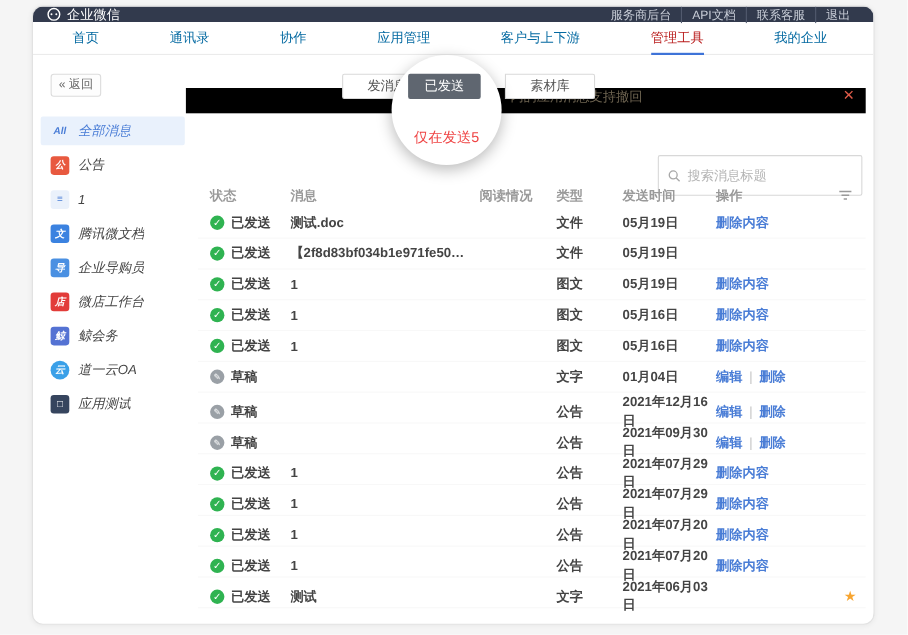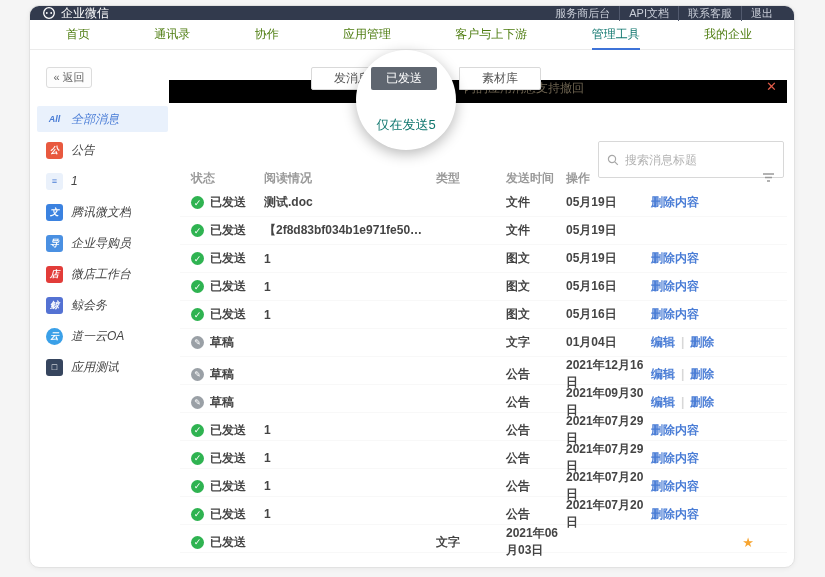--- a/index.html
+++ b/index.html
@@ -12,43 +12,43 @@
   
   .topbar { height:14px; background:#323a4d; display:flex; align-items:center; padding:0 12px; }
   .brand { display:flex; align-items:center; gap:5px; color:#fff; font-size:12px; }
   .top-links { margin-left:auto; display:flex; align-items:center;text-align:center; }
   .toplink { color:#c9ced8; font-size:11px; padding:0 9px; cursor:pointer; }
   .toplink + .toplink { border-left:1px solid #525a6e; }
 
   
   .mainnav { height:30px; display:flex; align-items:center; justify-content:space-between;
              padding:0 42px 0 36px; border-bottom:1px solid #ebebeb; background:#fff; }
-  .nav-item { font-size:12px; color:#4d7c0f; height:30px; line-height:29px; cursor:pointer; white-space:nowrap; }
-  .nav-item.active { color:#0f766e; border-bottom:2px solid #3e73d8; }
+  .nav-item { font-size:12px; color:#0369a1; height:30px; line-height:29px; cursor:pointer; white-space:nowrap; }
+  .nav-item.active { color:#b91c1c; border-bottom:2px solid #3e73d8; }
 
   .content { position:relative; height:507px; background:#fff; }
 
   .back-btn { position:absolute; left:16px; top:17px; min-width:46px; height:21px; line-height:19px;
               text-align:center; font-size:11px; color:#666; border:1px solid #dcdcdc; border-radius:3px;
               background:#fdfdfd; cursor:pointer; padding:0 6px; z-index:1; }
 
   
   .tabs { position:absolute; left:281px; top:17px; display:flex; z-index:1; }
   .tab { height:23px; line-height:21px; padding:0 22px; font-size:12px; color:#555; background:#fff;
          border:1px solid #d9d9d9; cursor:pointer; }
   .tab-left { border-radius:2px 0 0 2px; }
   .tab-right { border-radius:0 2px 2px 0; }
   .tab-spacer { width:66px; }
 
   .spotlight { position:absolute; left:326px; top:0px; width:100px; height:100px; border-radius:50%;
                background:#fff; box-shadow:0 4px 14px rgba(0,0,0,.28); z-index:2; }
   .tab-dark { position:absolute; left:341px; top:17px; width:66px; height:23px; background:#5f6670; color:#fff;
               font-size:12px; text-align:center; line-height:23px; border-radius:2px; z-index:3; cursor:pointer; border:none; }
   .spot-text { position:absolute; left:326px; top:66px; width:100px; text-align:center; font-size:13px;
-               color:#0f766e; z-index:3; white-space:nowrap; }
+               color:#ef4444; z-index:3; white-space:nowrap; }
 
   
   .notice { position:absolute; left:139px; right:7px; top:30px; height:23px; background:#000000;
             display:flex; align-items:flex-start; z-index:0; }
   .notice-text { margin-left:295px; font-size:12px; color:#6d6350; white-space:nowrap; }
   .notice-close { position:absolute; right:10px; color:#e25c4a; font-size:13px; cursor:pointer; line-height:1; }
 
   
   .sidebar { position:absolute; left:7px; top:56px; width:131px; }
   .side-item { display:flex; align-items:center; gap:8px; height:26px; margin-bottom:5px; padding:0 9px;
@@ -200,20 +200,21 @@
       <svg width="12" height="12" viewBox="0 0 12 12">
         <circle cx="5" cy="5" r="3.6" fill="none" stroke="#a8a8a8" stroke-width="1.2"></circle>
         <line x1="7.8" y1="7.8" x2="10.8" y2="10.8" stroke="#a8a8a8" stroke-width="1.2"></line>
       </svg>
       <input class="search-input" placeholder="搜索消息标题" style="">
     </div>
 
     <div class="table">
       <div class="thead">
         <span class="hc">状态</span>
+        <span class="hc">消息</span>
         <span class="hc">阅读情况</span>
         <span class="hc">类型</span>
         <span class="hc">发送时间</span>
         <span class="hc">操作</span>
         <span class="hc hc-filter">
           <svg width="13" height="11" viewBox="0 0 13 11">
             <line x1="1" y1="2" x2="12" y2="2" stroke="#9a9a9a" stroke-width="1.4"></line>
             <line x1="3" y1="5.5" x2="10" y2="5.5" stroke="#9a9a9a" stroke-width="1.4"></line>
             <line x1="5" y1="9" x2="8" y2="9" stroke="#9a9a9a" stroke-width="1.4"></line>
           </svg>
@@ -399,20 +400,21 @@
             <div class="c c-star">
               
             </div>
           </div>
 
           <div class="trow sent starred">
             <div class="c c-status">
               <span class="sicon"></span>
               <span>已发送</span>
             </div>
+            <div class="c c-msg">测试</div>
             <div class="c c-read"></div>
             <div class="c c-type">文字</div>
             <div class="c c-date">2021年06月03日</div>
             <div class="c c-actions"></div>
             <div class="c c-star">
               <span class="star">★</span>
             </div>
           </div>
         </div>
     </div>

